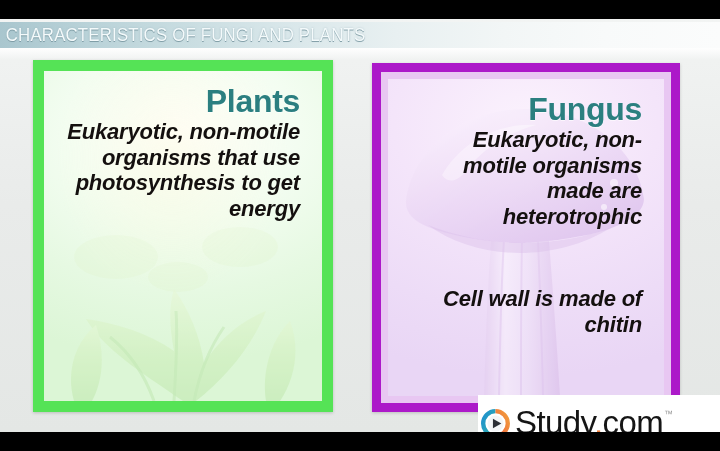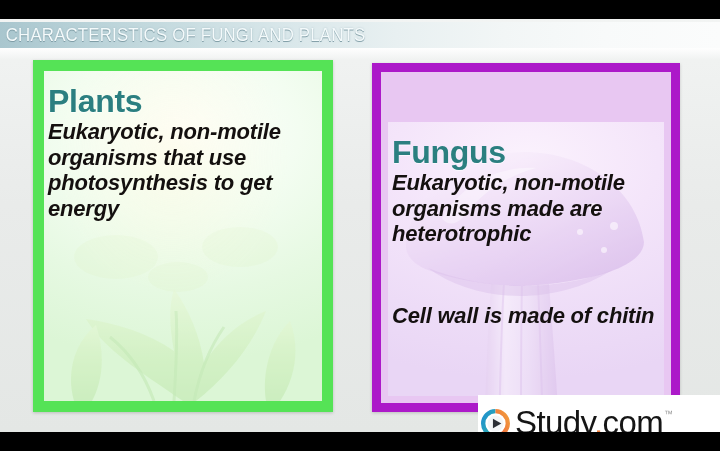--- a/index.html
+++ b/index.html
@@ -144,34 +144,33 @@
     position: absolute;
     left: 9px; top: 9px; right: 9px; bottom: 9px;
     background: #e8c7f2;
   }
   #card-fungus .inner {
     position: absolute;
     left: 16px; top: 16px; right: 16px; bottom: 16px;
     background:
       radial-gradient(ellipse 120% 80% at 50% 14%, #fbf2fd 0%, #f4e5fa 40%, #eddcf7 75%, #e9d6f5 100%);
     overflow: hidden;
-    margin-top: 43px;
   }
   #card-fungus .inner .wm {
     position: absolute;
     left: 0; top: 0; right: 0; bottom: 0;
     opacity: 0.55;
   }
 
   
   .card-body {
     position: relative;
     z-index: 3;
-    text-align: left;
-    padding: 0 4px;
+    text-align: right;
+    padding: 0 22px;
   }
   .card-heading {
     font-family: "Liberation Sans", sans-serif;
     font-weight: bold;
     font-size: 32px;
     line-height: 1.0;
     color: #2b7f80;
     margin: 14px 0 2px 0;
     text-shadow: 0 1px 0 rgba(255,255,255,0.6);
     letter-spacing: -0.3px;

